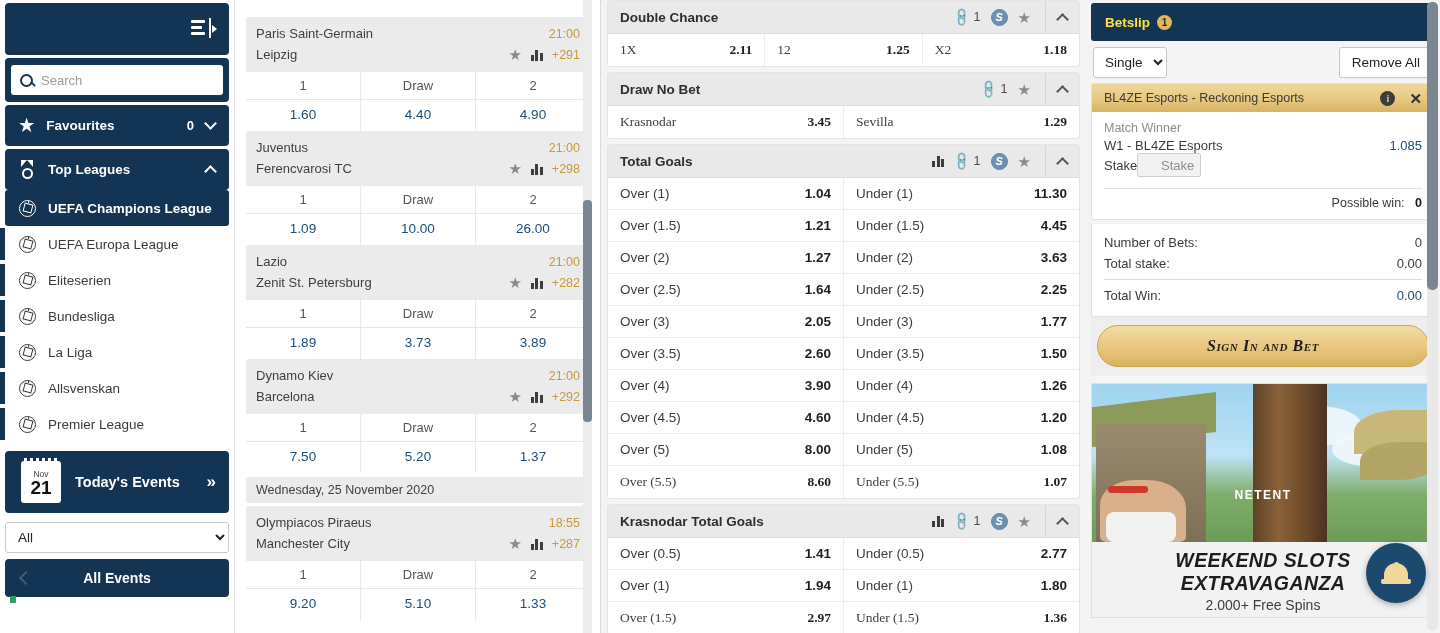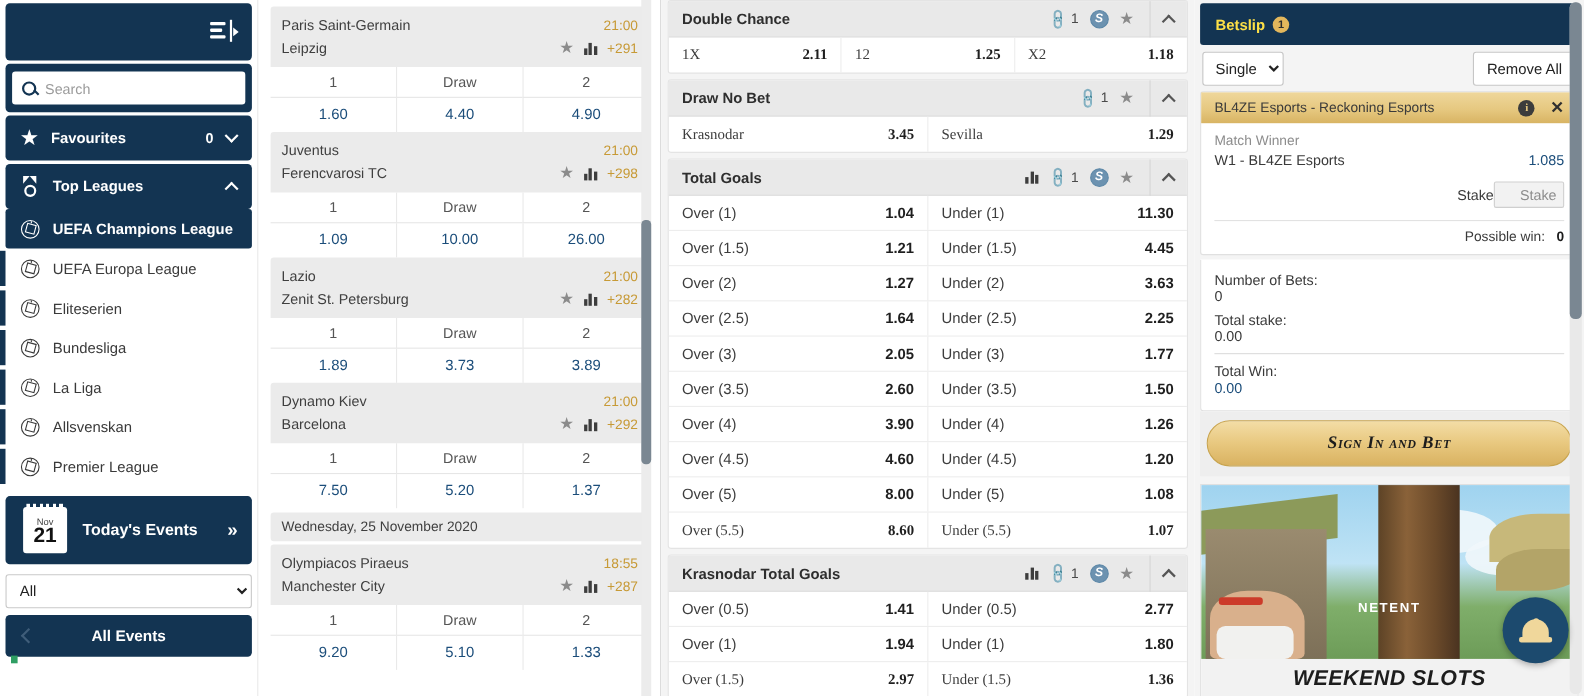--- a/index.html
+++ b/index.html
@@ -99,21 +99,21 @@
   .allevents span { color: #fff; font-size: 14px; font-weight: bold; }
   .allevents .back { position: absolute; left: 16px; width: 10px; height: 10px;
      border-left: 2px solid #3f5d79; border-bottom: 2px solid #3f5d79; transform: rotate(45deg); }
   .green-tick { position: absolute; left: 5px; bottom: -6px; width: 6px; height: 7px; background: #2f9e63; }
 
   
   .events {
     width: 366px; min-width: 366px; position: relative; background: #fff;
     border-right: 1px solid #dcdcdc; overflow: hidden;
   }
-  .ev-inner { padding: 6px 10px 0 11px; }
+  .ev-inner { padding: 17px 10px 0 11px; }
   .ev-card { margin-bottom: 0px; }
   .ev-head {
     background: #ebebeb; border-radius: 3px 3px 0 0; padding: 6px 10px 7px 10px;
   }
   .ev-line { display: flex; align-items: center; justify-content: space-between; height: 21px; }
   .ev-team { font-size: 13px; color: #3f3f3f; }
   .ev-time { font-size: 12.5px; color: #c79a36; }
   .ev-icons { display: flex; align-items: center; gap: 9px; }
   .ico-star { color: #8b8b8b; font-size: 15px; line-height: 1; }
   .ico-bars { display: inline-flex; align-items: flex-end; gap: 1.5px; height: 12px; }
@@ -197,36 +197,36 @@
     width: 15px; height: 15px; border-radius: 50%; background: #3c3c3c; color: #e6c880;
     font-size: 10px; font-weight: bold; display: flex; align-items: center; justify-content: center;
     font-family: "Liberation Serif", serif; cursor: pointer;
   }
   .x-ico { font-size: 15px; color: #2f2f2f; font-weight: bold; cursor: pointer; line-height: 1; }
   .bet-body { padding: 9px 12px 6px 12px; }
   .bet-mkt { font-size: 12.5px; color: #8d8d8d; margin-bottom: 3px; }
   .bet-sel { display: flex; justify-content: space-between; align-items: center; }
   .bet-sel .s { font-size: 13px; color: #3a3a3a; }
   .bet-sel .o { font-size: 13px; color: #1b4d7a; }
-  .stake-row { display: flex; align-items: center; justify-content: flex-end; margin-top: 12px; }
+  .stake-row { display: flex; align-items: center; justify-content: flex-start; margin-top: 0; }
   .stake-row .lbl { font-size: 13px; color: #3a3a3a; }
   .stake-input {
     width: 64px; height: 24px; border: 1px solid #cfcfcf; border-radius: 2px; background: #f2f2f2;
     text-align: right; padding: 0 6px; font-size: 13px; color: #7a7a7a;
     font-family: "Liberation Sans", sans-serif; outline: none;
   }
   .stake-input::placeholder { color: #8d8d8d; }
   .poss {
     border-top: 1px solid #e2e2e2; margin-top: 11px; padding: 7px 0 3px 0; text-align: right;
     font-size: 12.5px; color: #3a3a3a;
   }
   .poss b { color: #1b1b1b; margin-left: 7px; }
   .totals { background: #fff; border: 1px solid #e0e0e0; border-top: none; border-radius: 0 0 3px 3px;
     padding: 8px 12px 10px 12px; margin-top: 4px; }
-  .tot-row { display: flex; justify-content: center; font-size: 13px; color: #3a3a3a; padding: 3px 0; flex-direction: column; }
+  .tot-row { display: flex; justify-content: space-between; font-size: 13px; color: #3a3a3a; padding: 3px 0; }
   .tot-row.win { border-top: 1px solid #dcdcdc; margin-top: 5px; padding-top: 8px; }
   .tot-row.win .v { color: #1b4d7a; }
   .signbet-wrap { padding: 8px 6px 9px 6px; background: #eeeeee; }
   .signbet {
     width: 100%; height: 42px; border-radius: 21px; border: 1px solid #c8a44f; cursor: pointer;
     background: linear-gradient(to bottom, #f3dda6 0%, #e8c87f 50%, #d9b261 100%);
     font-family: "Liberation Serif", serif; font-weight: bold; font-size: 16px; color: #1c1c1c;
     font-variant: small-caps; letter-spacing: 0.6px; font-style: italic;
   }
   .promo { margin-top: 7px; border: 1px solid #e0e0e0; background: #fff; overflow: hidden; position: relative;}

